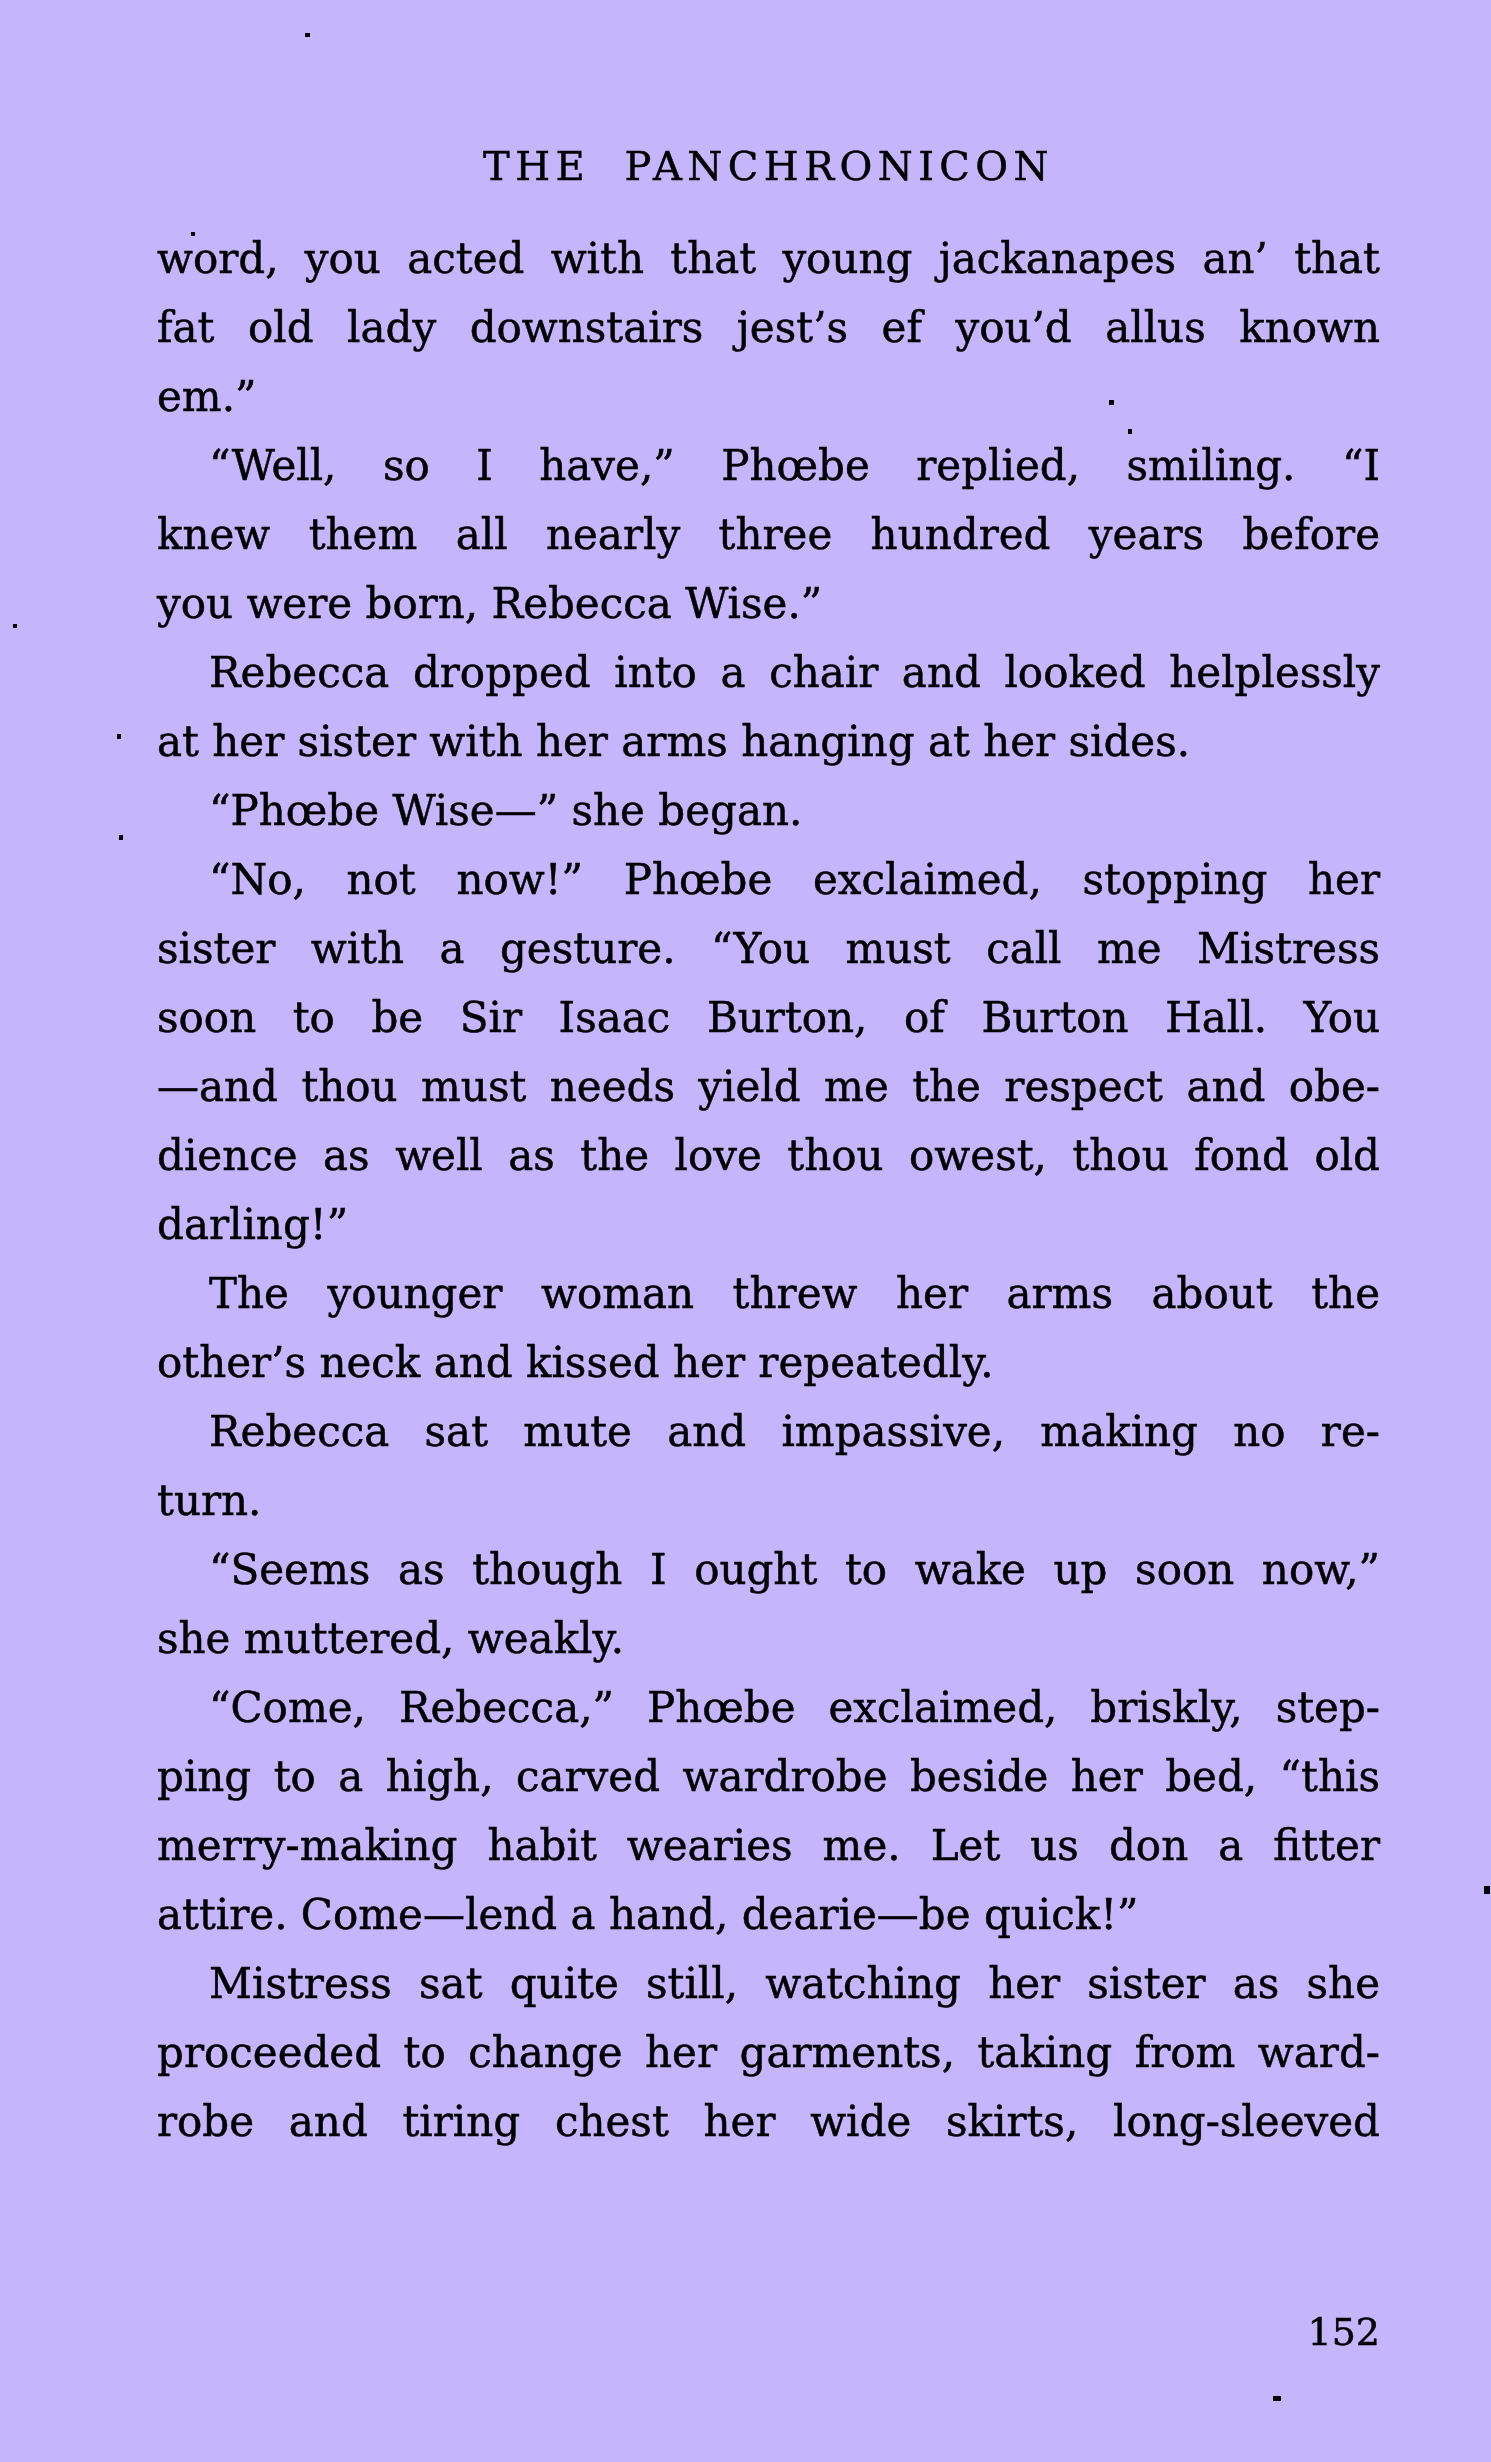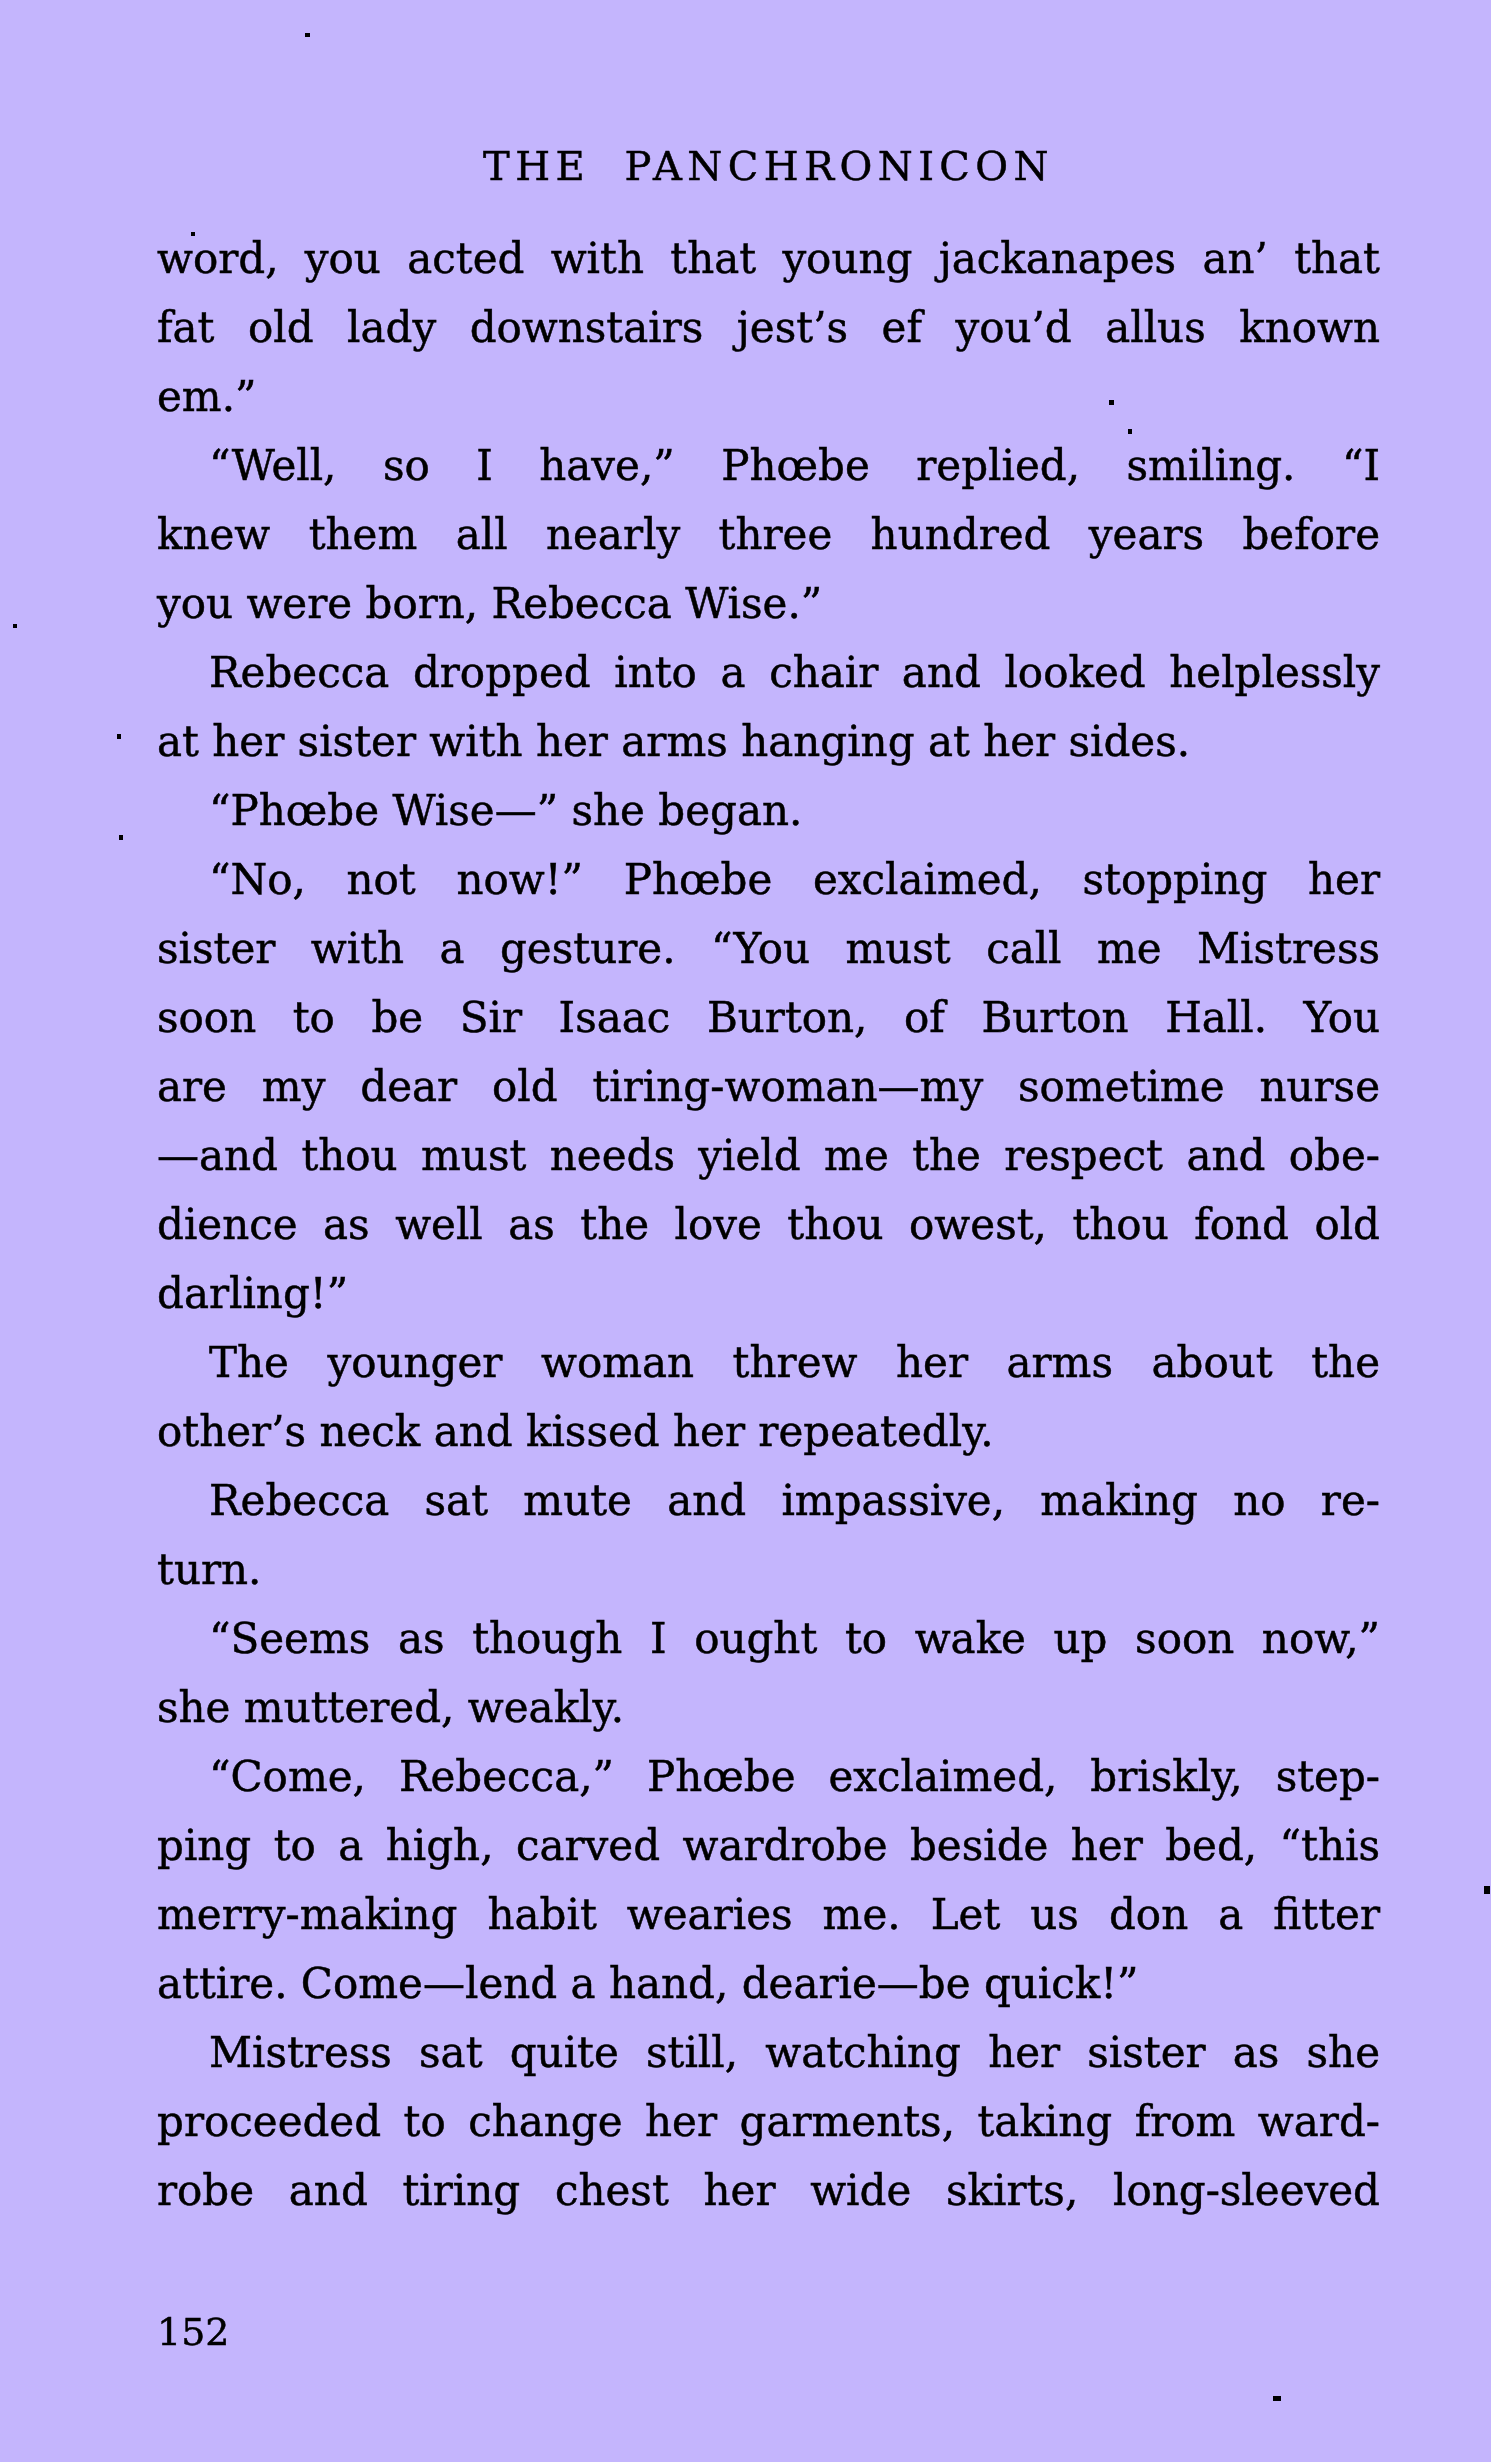--- a/index.html
+++ b/index.html
@@ -52,21 +52,21 @@
     text-align-last: left;
   }
   .line.indent {
     text-indent: 52px;
   }
   .page-number {
     position: absolute;
     top: 2311px;
     left: 157px;
     width: 1223px;
-    text-align: left;
+    text-align: right;
     font-size: 38px;
     line-height: 42px;
   }
   .speck {
     position: absolute;
     background: #000000;
   }
 </style>
 </head>
 <body>
@@ -89,21 +89,20 @@
         <div class="line indent">Rebecca dropped into a chair and looked helplessly</div>
         <div class="line last">at her sister with her arms hanging at her sides.</div>
       </div>
       <div class="paragraph">
         <div class="line indent last">“Phœbe Wise—” she began.</div>
       </div>
       <div class="paragraph">
         <div class="line indent">“No, not now!” Phœbe exclaimed, stopping her</div>
         <div class="line">sister with a gesture. “You must call me Mistress</div>
         <div class="line">soon to be Sir Isaac Burton, of Burton Hall. You</div>
-        <div class="line">are my dear old tiring-woman—my sometime nurse</div>
         <div class="line">—and thou must needs yield me the respect and obe-</div>
         <div class="line">dience as well as the love thou owest, thou fond old</div>
         <div class="line last">darling!”</div>
       </div>
       <div class="paragraph">
         <div class="line indent">The younger woman threw her arms about the</div>
         <div class="line last">other’s neck and kissed her repeatedly.</div>
       </div>
       <div class="paragraph">
         <div class="line indent">Rebecca sat mute and impassive, making no re-</div>

